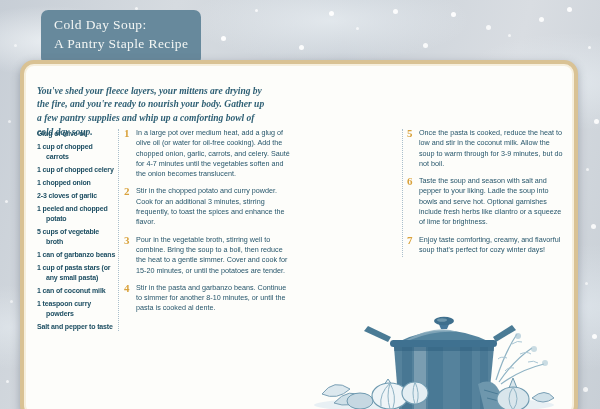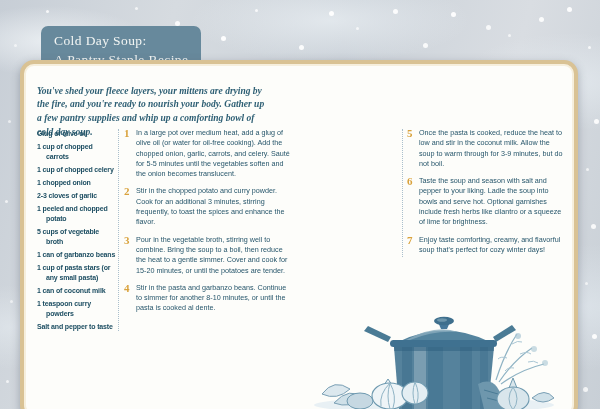--- a/index.html
+++ b/index.html
@@ -31,21 +31,21 @@
       540px 18px 0 1px rgba(255,255,255,.9),568px 8px 0 1px rgba(255,255,255,.95),
       588px 46px 0 0 rgba(255,255,255,.8), 14px 44px 0 0 rgba(255,255,255,.6),
       63px 52px 0 0 rgba(255,255,255,.5), 595px 120px 0 1px rgba(255,255,255,.9),
       586px 168px 0 0 rgba(255,255,255,.7),592px 225px 0 1px rgba(255,255,255,.85),
       585px 282px 0 0 rgba(255,255,255,.7),593px 335px 0 1px rgba(255,255,255,.9),
       584px 388px 0 1px rgba(255,255,255,.8),8px 120px 0 0 rgba(255,255,255,.6),
       5px 200px 0 0 rgba(255,255,255,.7), 10px 300px 0 0 rgba(255,255,255,.6),
       6px 380px 0 0 rgba(255,255,255,.7);
   }
   .title-box{
-    position:absolute;left:41px;top:26px;z-index:1;
+    position:absolute;left:41px;top:10px;z-index:1;
     background:#67899c;border-radius:7px;padding:5px 13px 12px;
   }
   .title-line{
     font:400 13.5px/1.42 "Liberation Serif",serif;
     color:#f3f6f4;letter-spacing:.4px;white-space:nowrap;
   }
   .card{
     position:absolute;left:20px;top:60px;width:558px;height:359px;z-index:2;
     box-sizing:border-box;background:#fdfdfa;
     border:4px solid #d9c294;border-radius:14px;
@@ -108,21 +108,21 @@
   <li>1 teaspoon curry powders</li>
   <li>Salt and pepper to taste</li>
 </ul>
 
 <div class="divider divider-1"></div>
 <div class="divider divider-2"></div>
 
 <div class="steps-col steps-col-left">
   <div class="step">
     <span class="step-num">1</span>
-    <span class="step-text">In a large pot over medium heat, add a glug of olive oil (or water for oil-free cooking). Add the chopped onion, garlic, carrots, and celery. Sauté for 5-5 minutes until the vegetables soften and the onion becomes translucent.</span>
+    <span class="step-text">In a large pot over medium heat, add a glug of olive oil (or water for oil-free cooking). Add the chopped onion, garlic, carrots, and celery. Sauté for 4-7 minutes until the vegetables soften and the onion becomes translucent.</span>
   </div>
   <div class="step">
     <span class="step-num">2</span>
     <span class="step-text">Stir in the chopped potato and curry powder. Cook for an additional 3 minutes, stirring frequently, to toast the spices and enhance the flavor.</span>
   </div>
   <div class="step">
     <span class="step-num">3</span>
     <span class="step-text">Pour in the vegetable broth, stirring well to combine. Bring the soup to a boil, then reduce the heat to a gentle simmer. Cover and cook for 15-20 minutes, or until the potatoes are tender.</span>
   </div>
   <div class="step">

